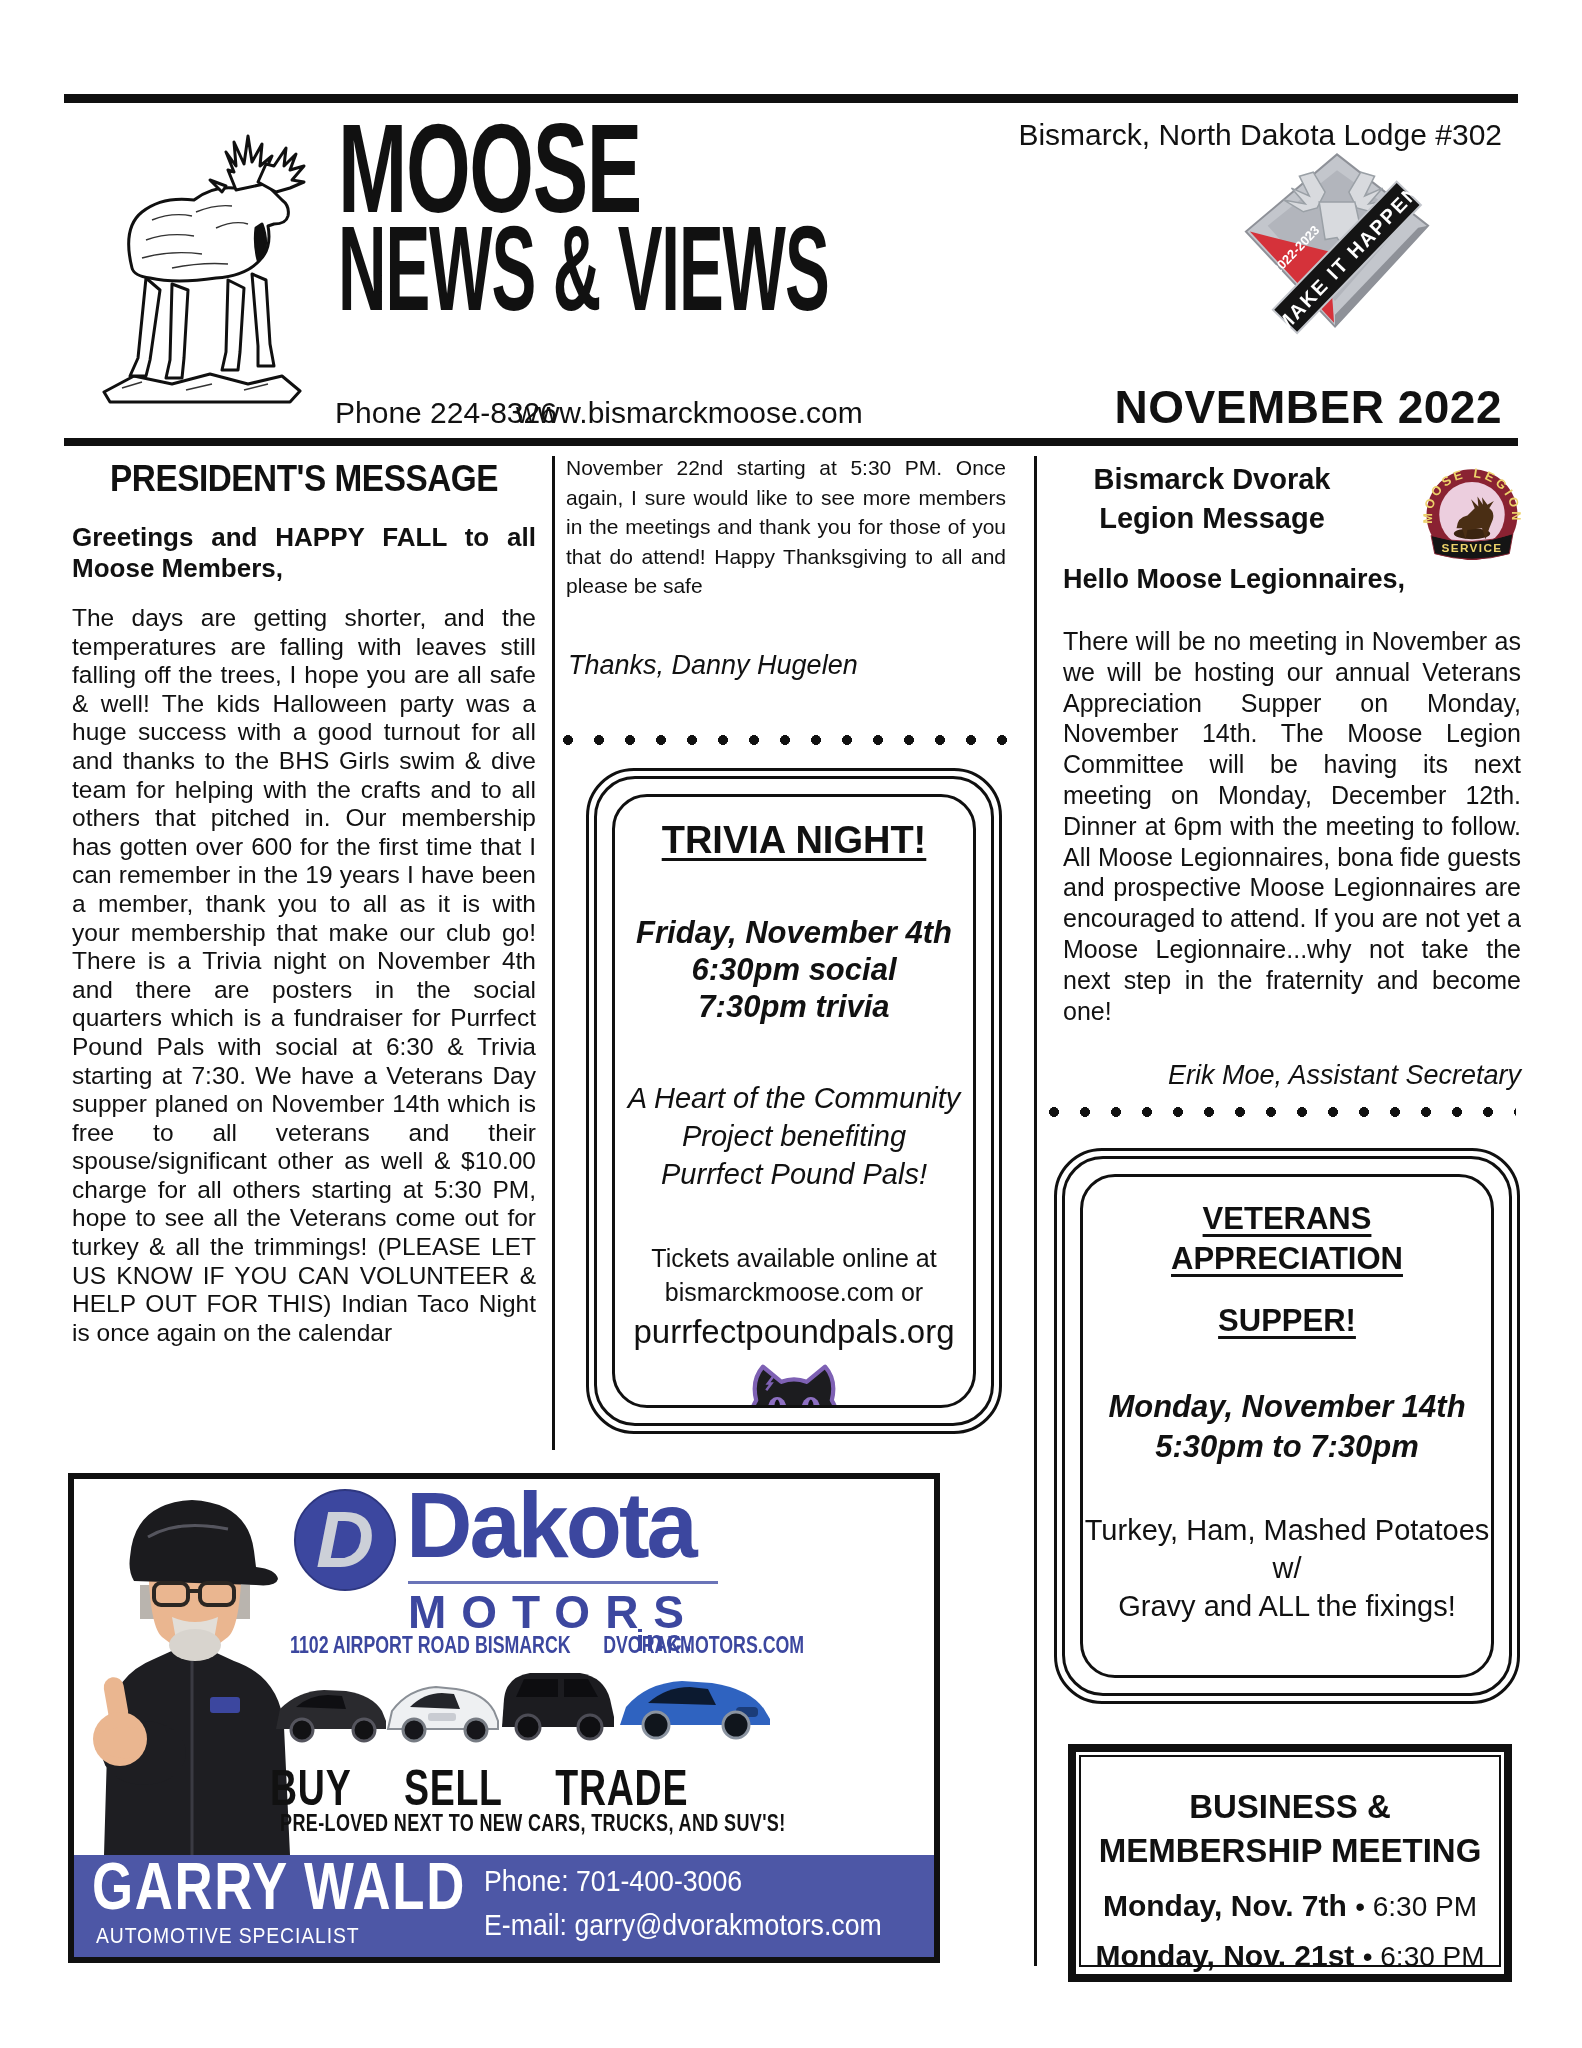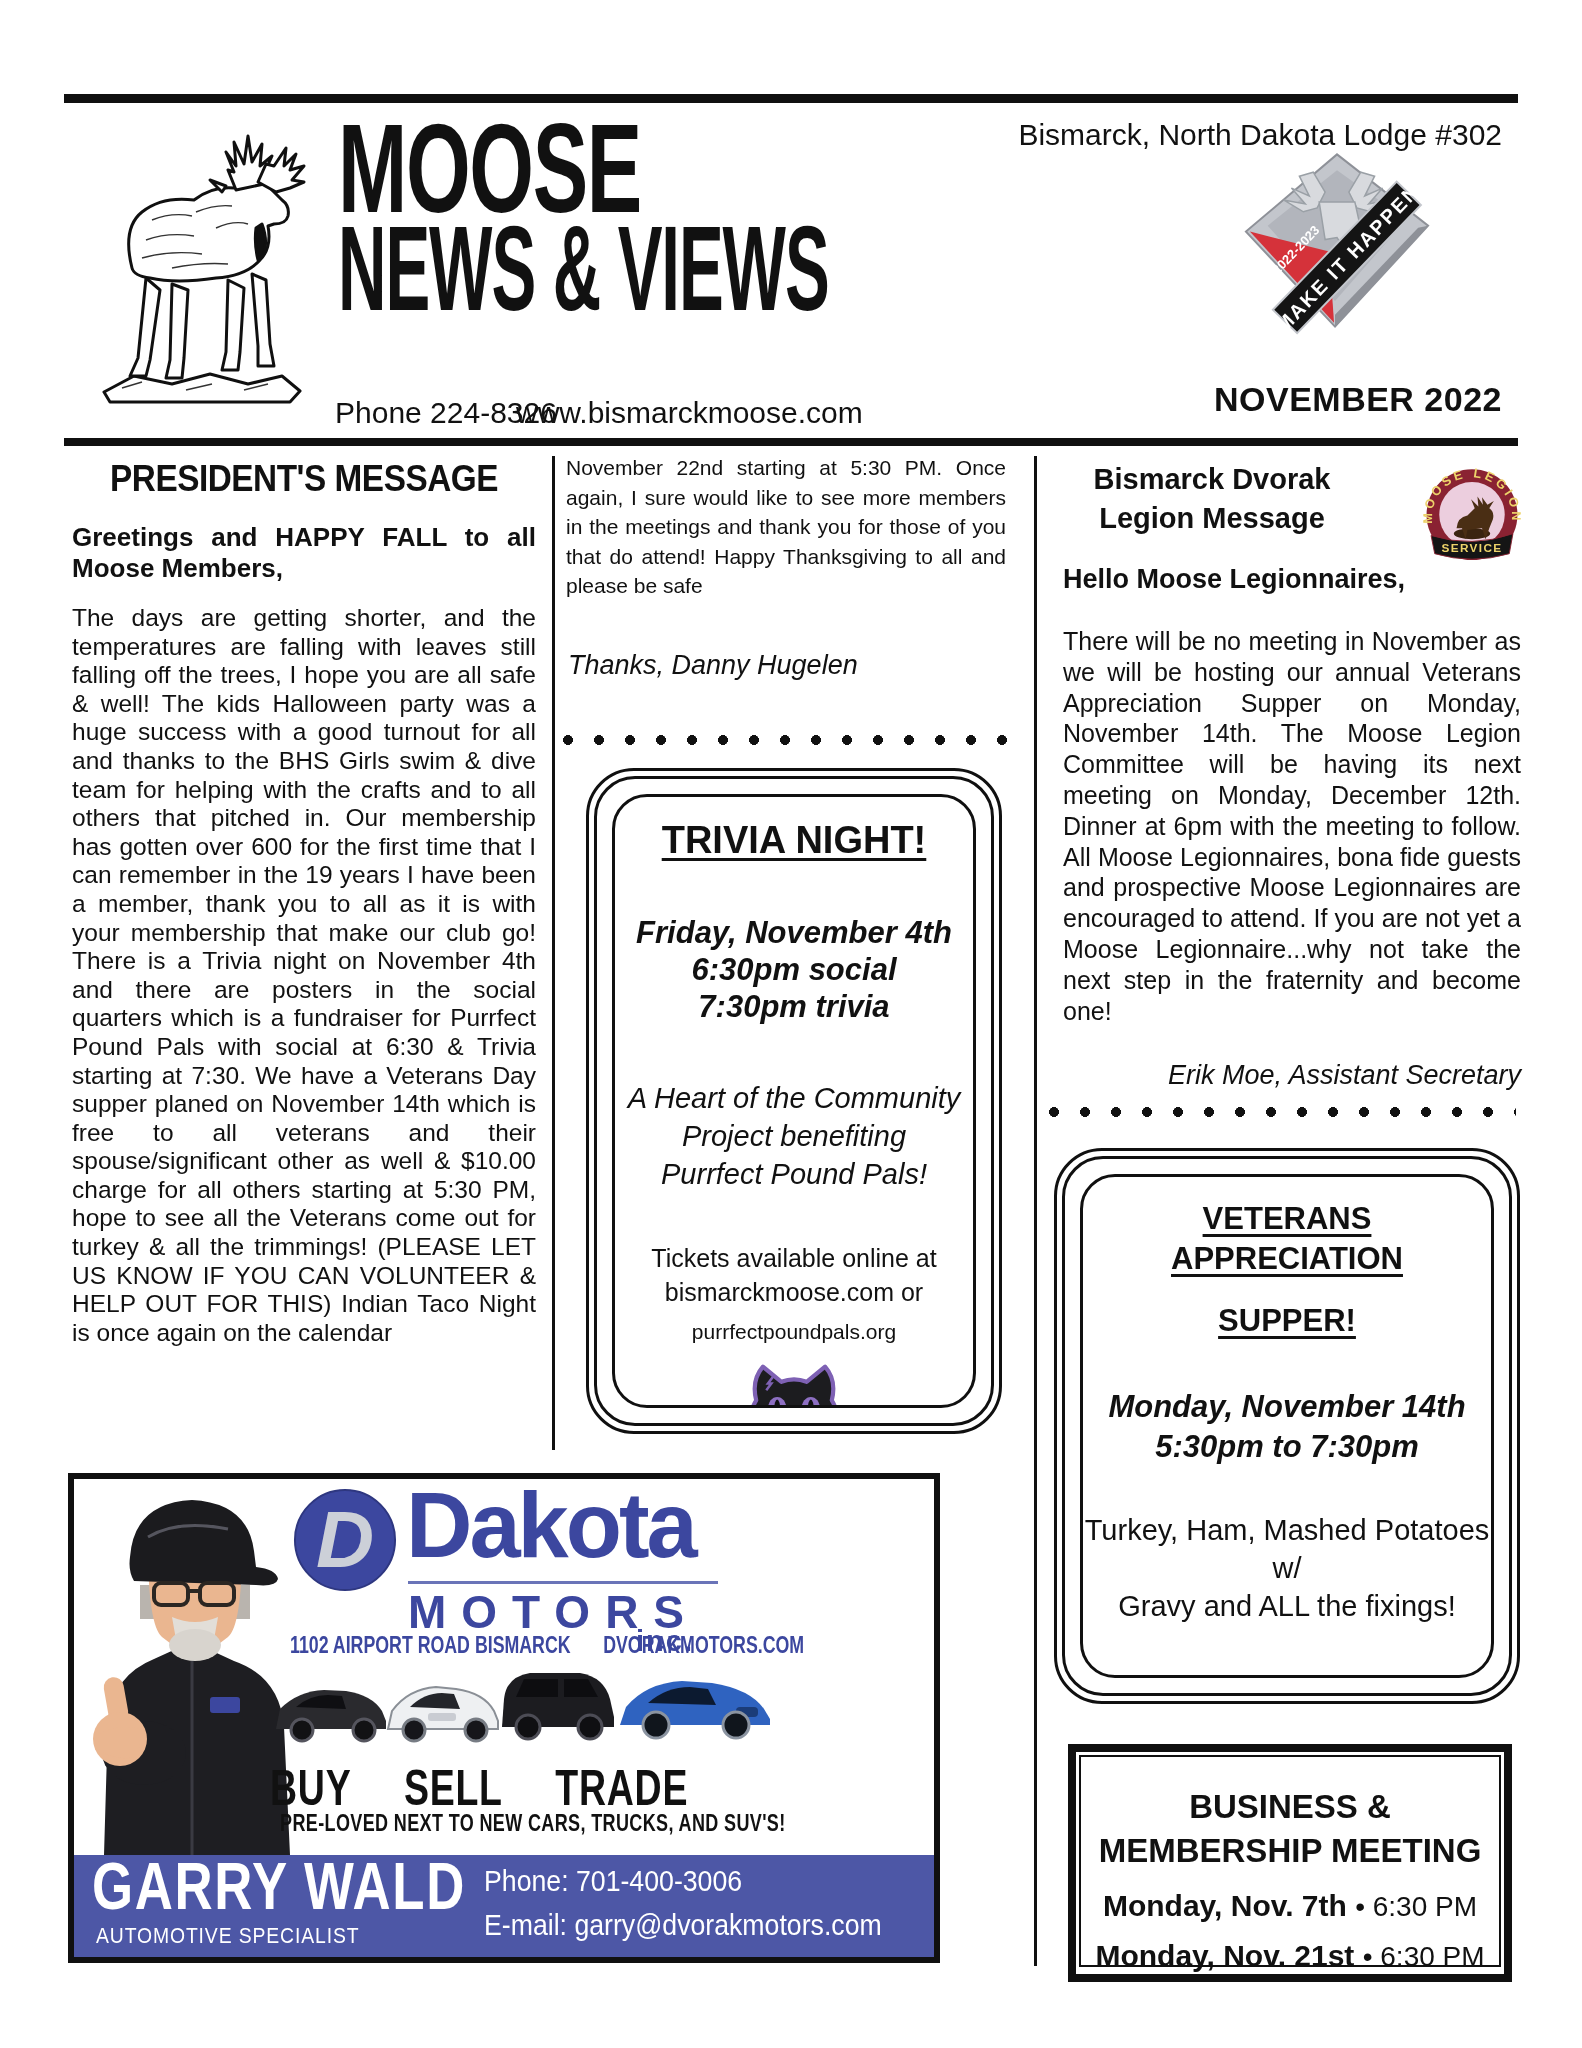--- a/index.html
+++ b/index.html
@@ -10,41 +10,41 @@
   .vdiv{position:absolute;width:3px;background:#101010;}
   .dots{position:absolute;height:12px;
         background-image:radial-gradient(circle 5px at 6px 6px,#101010 98%,transparent 100%);
         background-size:31px 12px;background-repeat:repeat-x;}
   
   .title-line{position:absolute;font-weight:bold;line-height:1;transform-origin:left top;white-space:nowrap;letter-spacing:-2px;}
   .t1{left:338px;top:106px;font-size:126px;transform:scaleX(0.66);}
   .t2{left:338px;top:208px;font-size:120px;transform:scaleX(0.56);}
   .lodge{position:absolute;right:80px;top:118px;font-size:30px;}
   .phone-line{position:absolute;top:396px;font-size:30px;}
-  .issue{position:absolute;right:80px;top:380px;font-size:34px;font-weight:bold;letter-spacing:0.5px;}
+  .issue{position:absolute;right:80px;top:380px;font-size:46px;font-weight:bold;letter-spacing:0.5px;}
   
   .pm-title{position:absolute;left:72px;top:458px;width:464px;text-align:center;font-size:37px;font-weight:bold;
             transform:scaleX(0.9);transform-origin:center top;letter-spacing:-0.5px;white-space:nowrap;}
   .pm-greet{position:absolute;left:72px;top:522px;width:464px;font-size:26px;font-weight:bold;line-height:1.2;text-align:justify;}
   .pm-body1{position:absolute;left:72px;top:604px;width:464px;font-size:24.5px;line-height:28.6px;text-align:justify;}
   .pm-body2{position:absolute;left:566px;top:453px;width:440px;font-size:21px;line-height:29.5px;text-align:justify;}
   .pm-sign{position:absolute;left:568px;top:650px;font-size:27px;font-style:italic;}
   
   .rbox{position:absolute;border:3px solid #101010;border-radius:48px;padding:5px;box-sizing:border-box;}
   .rbox-m{border:3px solid #101010;border-radius:41px;padding:15px;height:100%;box-sizing:border-box;}
   .rbox-i{border:3px solid #101010;border-radius:35px;height:100%;box-sizing:border-box;text-align:center;overflow:hidden;}
   .trivia{left:586px;top:768px;width:416px;height:666px;}
   .vets{left:1054px;top:1148px;width:466px;height:556px;}
   .box-title{font-weight:bold;text-decoration:underline;text-decoration-thickness:3px;text-underline-offset:5px;}
   .trivia .box-title{font-size:38px;margin-top:22px;}
   .it-b{font-style:italic;font-weight:bold;}
   .trivia-when{font-size:31px;line-height:37px;margin-top:52px;}
   .trivia-benefit{font-size:29px;line-height:38px;font-style:italic;margin-top:54px;}
   .trivia-tickets{font-size:25px;line-height:34px;margin-top:48px;}
-  .tickets-last{font-size:21px;margin-top:6px;}
+  .tickets-last{font-size:33px;margin-top:6px;}
   .catlogo{margin-top:10px;}
   
   .legion-head{position:absolute;left:1046px;top:460px;width:332px;text-align:center;font-size:29px;font-weight:bold;line-height:1.35;}
   .legion-salute{position:absolute;left:1063px;top:564px;width:458px;font-size:27px;font-weight:bold;}
   .legion-body{position:absolute;left:1063px;top:626px;width:458px;font-size:25px;line-height:30.8px;text-align:justify;}
   .legion-sign{position:absolute;left:1063px;top:1060px;width:458px;text-align:right;font-size:27px;font-style:italic;}
   .vets .box-title{font-size:31px;line-height:40px;margin-top:22px;display:block;}
   .vets-when{font-size:31px;line-height:40px;margin-top:46px;}
   .vets-menu{font-size:29px;line-height:38px;margin-top:44px;}
   .vets-free{font-size:29px;line-height:40px;font-weight:bold;margin-top:42px;}

